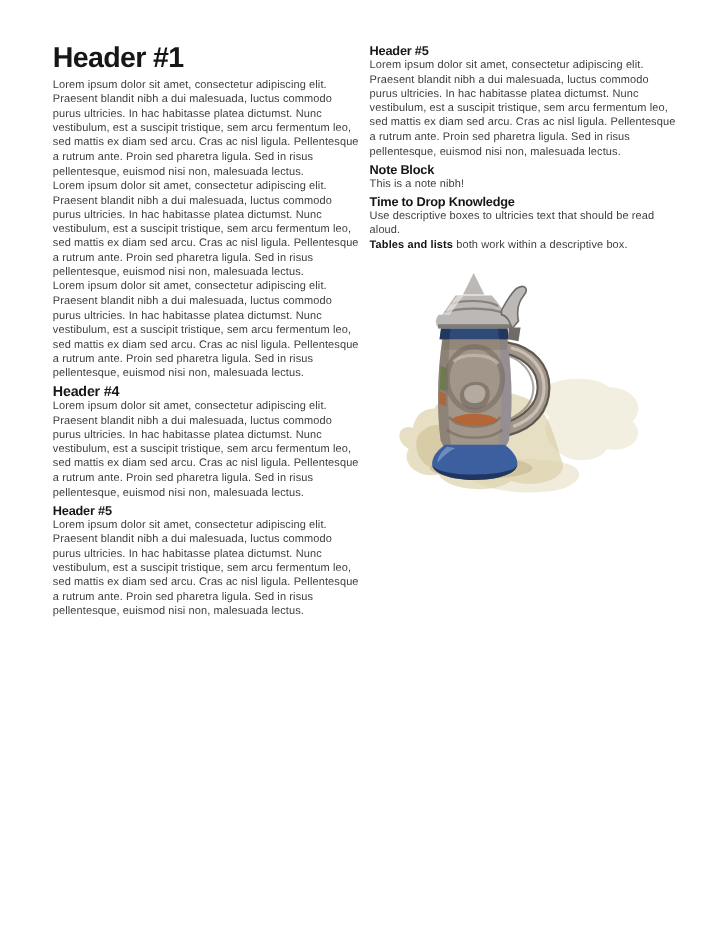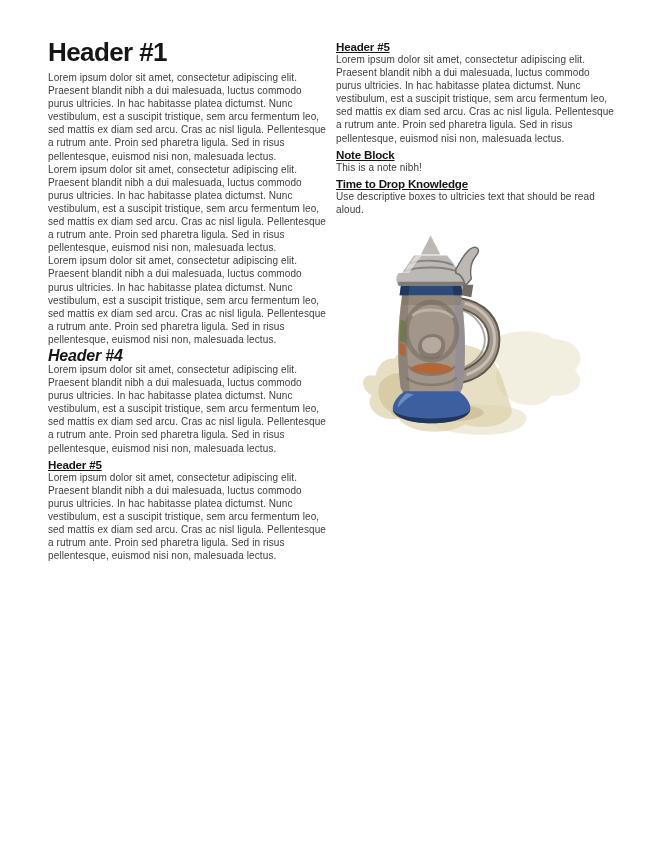--- a/index.html
+++ b/index.html
@@ -12,22 +12,22 @@
   }
   .page { position:relative; width:576px; height:844px; }
   .col { position:absolute; top:38px; }
   .col-left  { left:48px;  width:278px; }
   .col-right { left:336px; width:282px; }
 
   h1,h2,h3,h4,h5 { color:#161616; font-weight:bold; letter-spacing:-0.2px; }
   h1 { font-size:26px;   line-height:28px; margin:0 0 5px 0; letter-spacing:-0.6px; }
   h2 { font-size:20px;   line-height:22px; margin:2px 0 1px 0; }
   h3 { font-size:15px;   line-height:16px; margin:2px 0 0 0; }
-  h4 { font-size:16px;   line-height:15px; margin:2px 0 0 0;font-style:italic; }
-  h5 { font-size:11.6px; line-height:13px; margin:2px 0 0 0;text-decoration:underline; }
+  h4 { font-size:13px;   line-height:15px; margin:2px 0 0 0; }
+  h5 { font-size:11.6px; line-height:13px; margin:2px 0 0 0; }
   p  { margin:0; font-size:10px; line-height:13.1px; letter-spacing:0.1px; }
   p + h5 { margin-top:3px; }
   strong { color:#161616; }
 
   figure { margin:14px 0 0 20px; padding:0; }
   svg.stein { display:block; }
 </style>
 </head>
 <body>
 
@@ -51,20 +51,21 @@
   <div class="col col-right">
     <h5>Header #5</h5>
     <p>Lorem ipsum dolor sit amet, consectetur adipiscing elit. Praesent blandit nibh a dui malesuada, luctus commodo purus ultricies. In hac habitasse platea dictumst. Nunc vestibulum, est a suscipit tristique, sem arcu fermentum leo, sed mattis ex diam sed arcu. Cras ac nisl ligula. Pellentesque a rutrum ante. Proin sed pharetra ligula. Sed in risus pellentesque, euismod nisi non, malesuada lectus.</p>
 
     <h5>Note Block</h5>
     <p>This is a note nibh!</p>
 
     <h5>Time to Drop Knowledge</h5>
     <p>Use descriptive boxes to ultricies text that should be read aloud.</p>
 
+    <p><strong>Tables and lists</strong><span> both work within a descriptive box.</span></p>
 
     <figure>
       <svg class="stein" width="252" height="214" viewBox="0 0 260 220" xmlns="http://www.w3.org/2000/svg">
 
         <g>
           <path opacity="0.55" d="M138 116 C150 102 190 100 204 112 C226 112 240 130 226 144 C240 158 224 174 202 170 C196 182 170 184 158 174 C146 166 140 150 148 140 C140 132 132 124 138 116 Z" fill="#e7e0c6"></path>
           <path opacity="0.6" d="M20 150 C6 146 2 162 16 170 C8 184 26 198 44 194 C54 210 96 212 112 200 C136 208 166 198 160 182 C152 158 148 128 120 120 C90 110 48 118 40 132 C28 132 22 140 20 150 Z" fill="#d5c99c"></path>
           <path opacity="0.45" d="M70 188 C78 178 150 176 170 186 C184 194 172 208 146 210 C112 214 64 204 70 188 Z" fill="#ddd3ad"></path>
           <path opacity="0.5" d="M28 154 C20 160 22 178 34 186 C48 194 66 190 68 178 C70 164 66 152 52 148 C42 146 34 148 28 154 Z" fill="#c7b987"></path>
           <ellipse opacity="0.5" cx="84" cy="188" rx="48" ry="10" fill="#bfae83"></ellipse>

